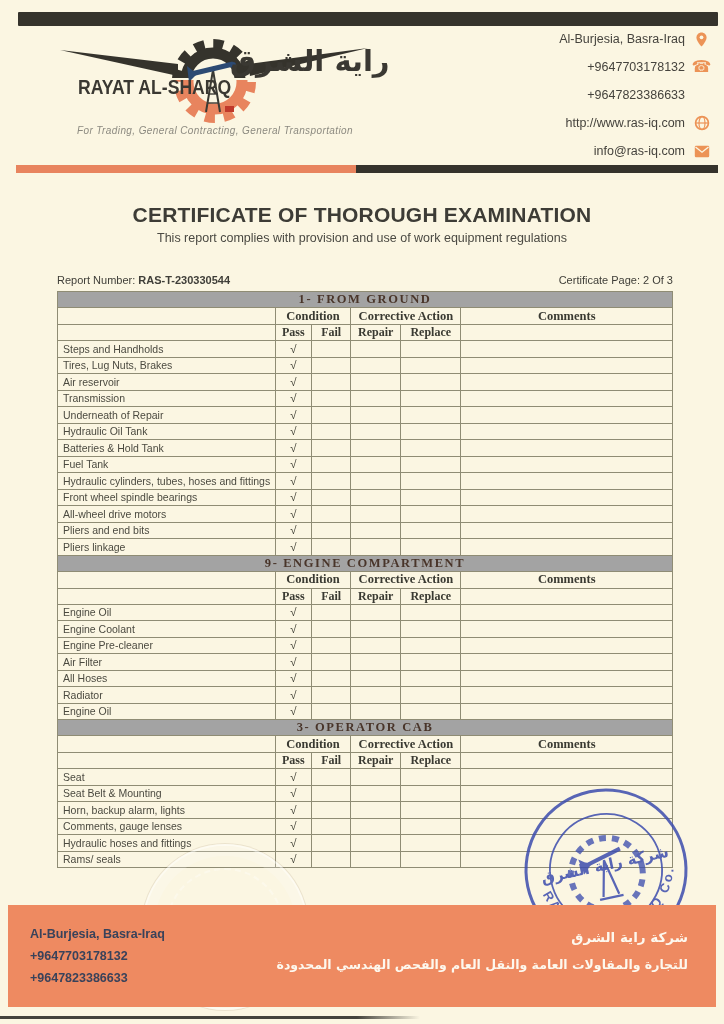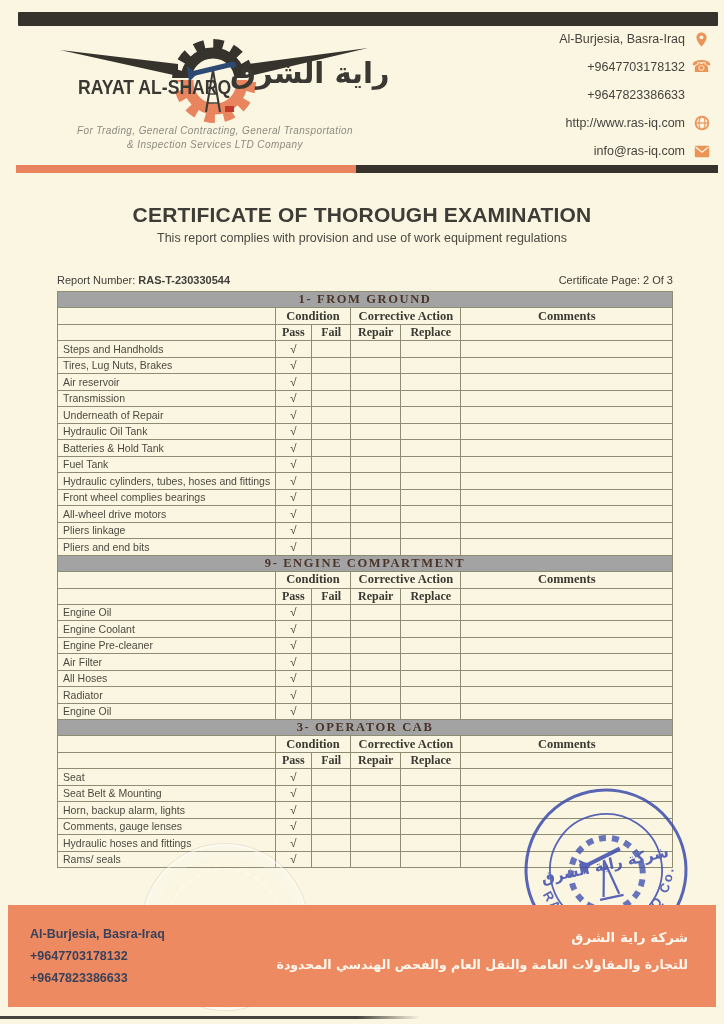--- a/index.html
+++ b/index.html
@@ -8,21 +8,21 @@
     background:#fbf6e2;
     font-family:"Liberation Sans", sans-serif;
     color:#3f3e36;
   }
   
   .top-bar{position:absolute;left:18px;top:12px;width:700px;height:14px;background:#35332c;border-radius:1px;}
   .logo-zone{position:absolute;left:30px;top:28px;width:370px;height:140px;}
   .logo-art{position:absolute;left:0;top:0;}
   .logo-en{position:absolute;left:48px;top:48px;font-weight:bold;font-size:20px;color:#3a3832;
     transform:scaleX(.88);transform-origin:left center;letter-spacing:0;white-space:nowrap;}
-  .logo-ar{position:absolute;left:200px;top:28px;font-weight:bold;font-size:29px;color:#3a3832;
+  .logo-ar{position:absolute;left:200px;top:16px;font-weight:bold;font-size:29px;color:#3a3832;
     font-family:"DejaVu Sans", sans-serif;white-space:nowrap;text-align:right;}
   .tagline{position:absolute;left:20px;top:96px;width:330px;text-align:center;
     font-size:10px;line-height:14px;color:#8c8a80;letter-spacing:.4px;font-style:italic;}
   .contact-zone{position:absolute;right:14px;top:30px;width:230px;}
   .contact-row{display:flex;justify-content:flex-end;align-items:center;gap:8px;height:18px;margin-bottom:10px;}
   .contact-row .ct{font-size:12.5px;color:#45433d;white-space:nowrap;}
   .ci{width:17px;height:17px;display:flex;align-items:center;justify-content:center;flex:0 0 17px;}
   .phone-glyph{color:#ec9356;font-size:16px;line-height:16px;font-family:"DejaVu Sans", sans-serif;}
   .divider{position:absolute;left:16px;top:165px;width:702px;height:8px;
     background:linear-gradient(to right,#e8845e 0 48.5%,#35332c 48.5% 100%);}
@@ -105,21 +105,20 @@
         <polygon points="-26,-14 -16,-6 -24,2" fill="#2c4a73"></polygon>
         <circle cx="20" cy="-15" r="3" fill="#2c4a73"></circle>
         <rect x="12" y="26" width="9" height="6" fill="#c0392b"></rect>
       </g>
     </g>
   </svg>
   <div class="logo-en">RAYAT AL-SHARQ</div>
   <div class="logo-ar">راية الشرق</div>
   <div class="tagline">
     <div>For Trading, General Contracting, General Transportation</div>
-    <div>&amp; Inspection Services LTD Company</div>
   </div>
 </div>
 
 <div class="contact-zone">
   <div class="contact-row">
     <span class="ct">Al-Burjesia, Basra-Iraq</span>
     <span class="ci">
       <svg width="15" height="17" viewBox="0 0 16 17">
           <path d="M8 1C5 1 2.6 3.4 2.6 6.4c0 4.2 5.4 9.6 5.4 9.6s5.4-5.4 5.4-9.6C13.4 3.4 11 1 8 1z" fill="#ec9356"></path>
           <circle cx="8" cy="6.2" r="2" fill="#fbf6e2"></circle>
@@ -262,45 +261,45 @@
         </tr>
         <tr>
           <td class="item-td" colspan="1">Hydraulic cylinders, tubes, hoses and fittings</td>
           <td class="tick-td" colspan="1">√</td>
           <td class="tick-td" colspan="1"></td>
           <td class="tick-td" colspan="1"></td>
           <td class="tick-td" colspan="1"></td>
           <td class="tick-td" colspan="1"></td>
         </tr>
         <tr>
-          <td class="item-td" colspan="1">Front wheel complies bearings</td>
+          <td class="item-td" colspan="1">Front wheel spindle bearings</td>
           <td class="tick-td" colspan="1">√</td>
           <td class="tick-td" colspan="1"></td>
           <td class="tick-td" colspan="1"></td>
           <td class="tick-td" colspan="1"></td>
           <td class="tick-td" colspan="1"></td>
         </tr>
         <tr>
           <td class="item-td" colspan="1">All-wheel drive motors</td>
           <td class="tick-td" colspan="1">√</td>
           <td class="tick-td" colspan="1"></td>
           <td class="tick-td" colspan="1"></td>
           <td class="tick-td" colspan="1"></td>
           <td class="tick-td" colspan="1"></td>
         </tr>
         <tr>
+          <td class="item-td" colspan="1">Pliers and end bits</td>
+          <td class="tick-td" colspan="1">√</td>
+          <td class="tick-td" colspan="1"></td>
+          <td class="tick-td" colspan="1"></td>
+          <td class="tick-td" colspan="1"></td>
+          <td class="tick-td" colspan="1"></td>
+        </tr>
+        <tr>
           <td class="item-td" colspan="1">Pliers linkage</td>
-          <td class="tick-td" colspan="1">√</td>
-          <td class="tick-td" colspan="1"></td>
-          <td class="tick-td" colspan="1"></td>
-          <td class="tick-td" colspan="1"></td>
-          <td class="tick-td" colspan="1"></td>
-        </tr>
-        <tr>
-          <td class="item-td" colspan="1">Pliers and end bits</td>
           <td class="tick-td" colspan="1">√</td>
           <td class="tick-td" colspan="1"></td>
           <td class="tick-td" colspan="1"></td>
           <td class="tick-td" colspan="1"></td>
           <td class="tick-td" colspan="1"></td>
         </tr>
         <tr>
           <td class="section-td" colspan="6">9-  ENGINE COMPARTMENT</td>
         </tr>
         <tr>

